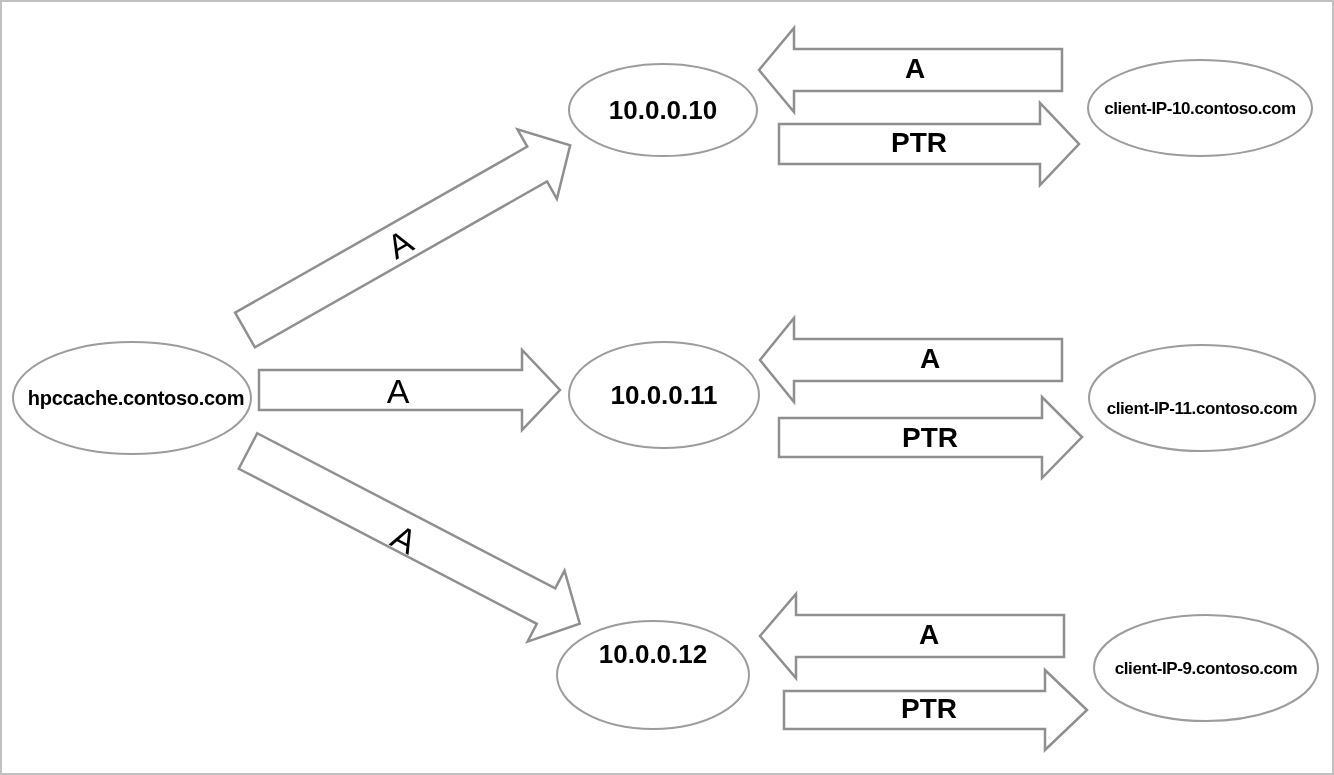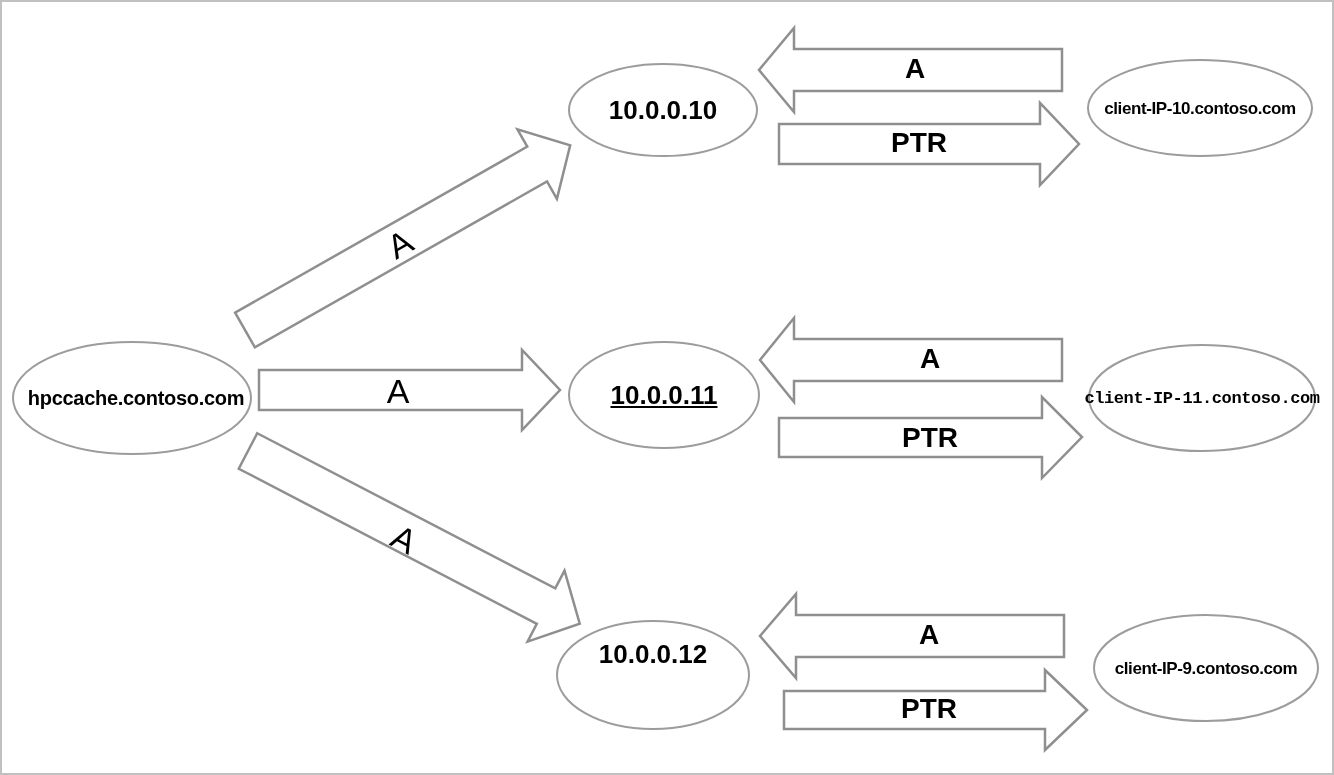--- a/index.html
+++ b/index.html
@@ -65,25 +65,25 @@
     <path class="shape-arrow" d="M1062,613 L794,613 L794,592 L758,634 L794,676 L794,655 L1062,655 Z"></path>
 
     <path class="shape-arrow" d="M777,122 L1038,122 L1038,101 L1077,142 L1038,183 L1038,162 L777,162 Z"></path>
     <path class="shape-arrow" d="M777,416 L1040,416 L1040,395 L1080,435 L1040,476 L1040,455 L777,455 Z"></path>
     <path class="shape-arrow" d="M782,689 L1043,689 L1043,668 L1085,708 L1043,748 L1043,727 L782,727 Z"></path>
   </svg>
 
   <div class="lbl lbl-hub" style="left:134px;top:396px;">hpccache.contoso.com</div>
 
   <div class="lbl lbl-ip" style="left:661px;top:108px;">10.0.0.10</div>
-  <div class="lbl lbl-ip" style="left:662px;top:393px;text-decoration:underline;">10.0.0.11</div>
+  <div class="lbl lbl-ip" style="left:662px;top:393px;">10.0.0.11</div>
   <div class="lbl lbl-ip" style="left:651px;top:652px;">10.0.0.12</div>
 
   <div class="lbl lbl-client" style="left:1198px;top:106px;">client-IP-10.contoso.com</div>
-  <div class="lbl lbl-client" style="left:1200px;top:396px;font-family:Liberation Mono, monospace;">client-IP-11.contoso.com</div>
+  <div class="lbl lbl-client" style="left:1200px;top:406px;">client-IP-11.contoso.com</div>
   <div class="lbl lbl-client" style="left:1204px;top:666px;">client-IP-9.contoso.com</div>
 
   <div class="lbl lbl-huba rot-up" style="left:398px;top:242px;">A</div>
   <div class="lbl lbl-huba" style="left:396px;top:389px;">A</div>
   <div class="lbl lbl-huba rot-down" style="left:402px;top:537px;">A</div>
 
   <div class="lbl lbl-rec" style="left:913px;top:67px;">A</div>
   <div class="lbl lbl-rec" style="left:917px;top:141px;">PTR</div>
 
   <div class="lbl lbl-rec" style="left:928px;top:357px;">A</div>

